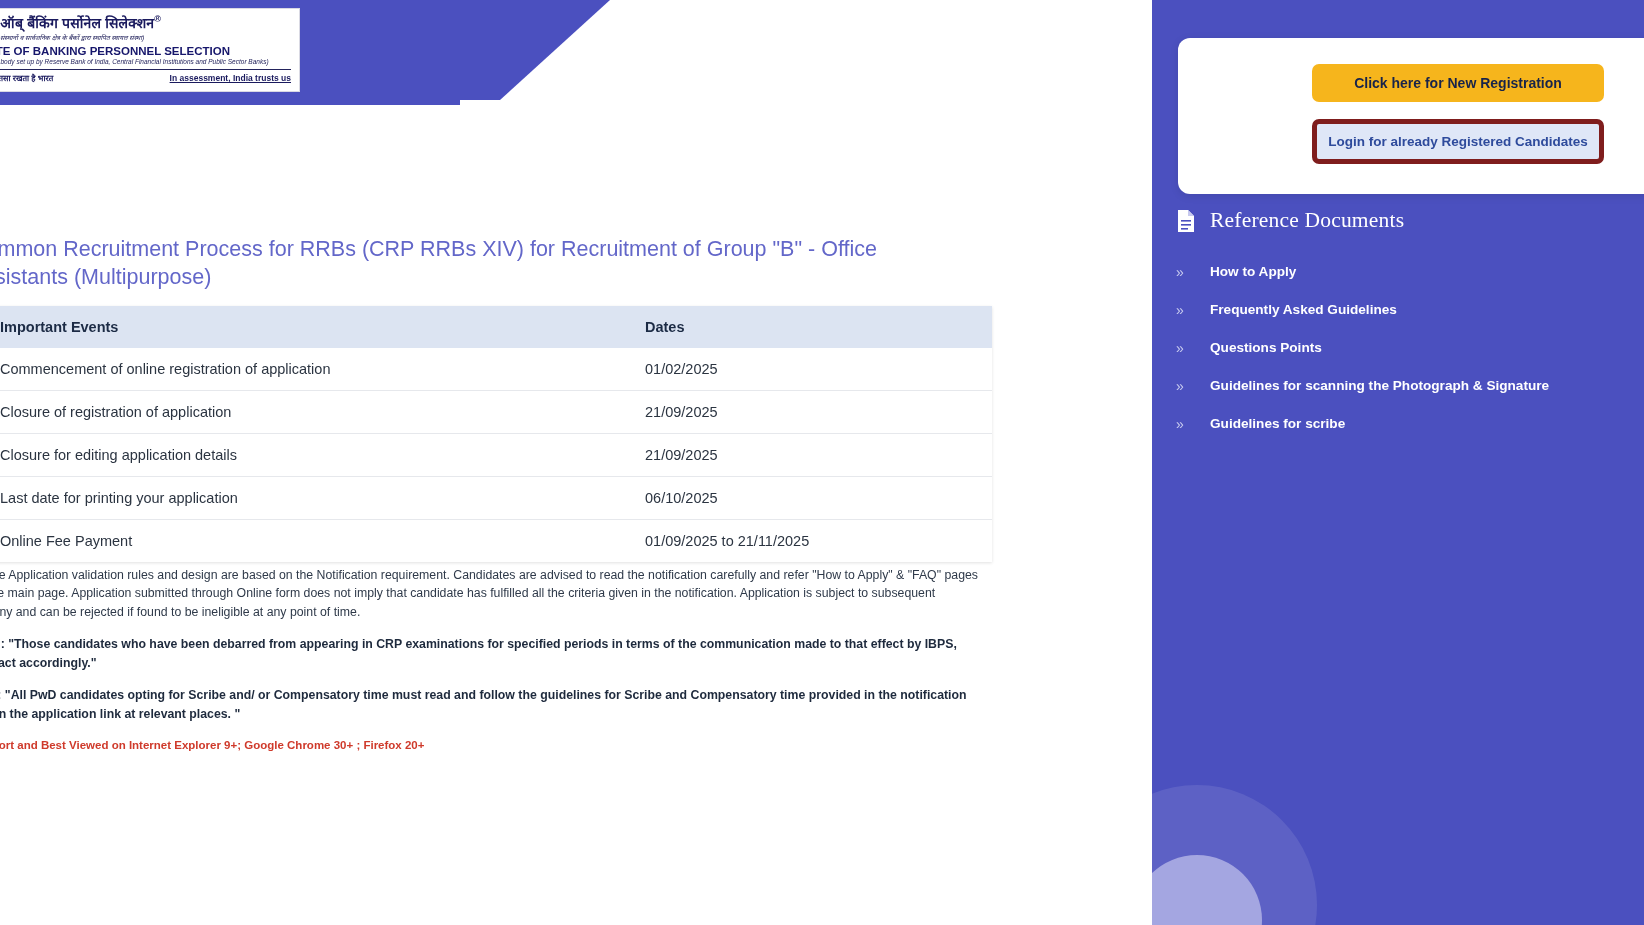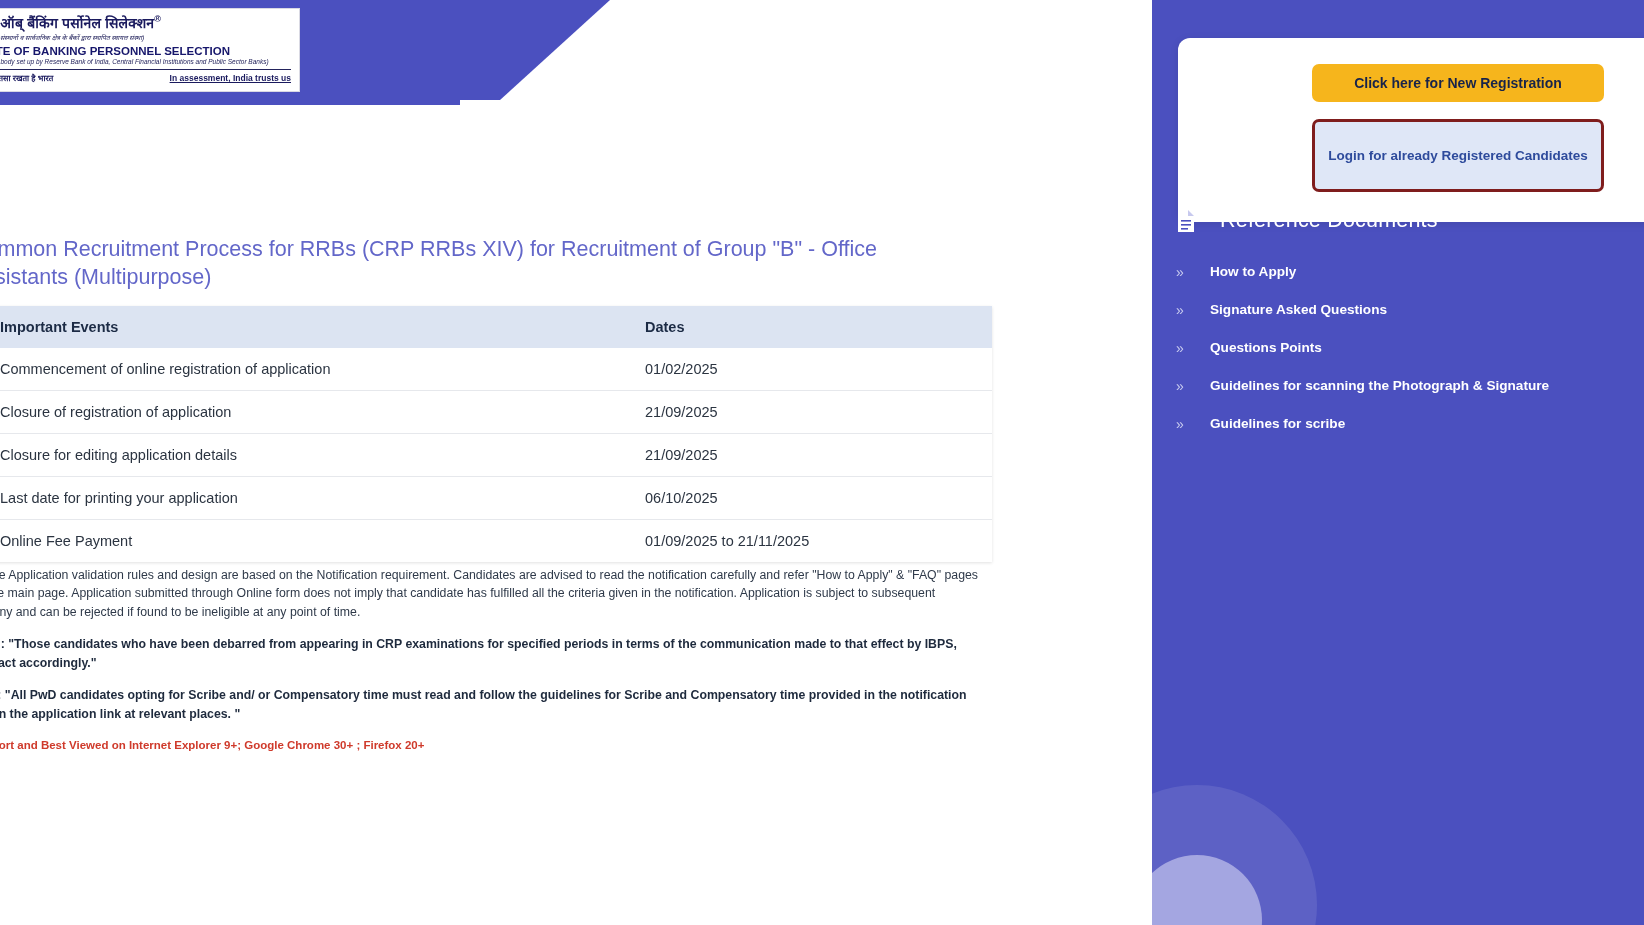--- a/index.html
+++ b/index.html
@@ -228,35 +228,36 @@
     font-family: "Liberation Sans", sans-serif;
   }
   .btn-login {
     display: block;
     width: 292px;
     margin: 17px 0 0 104px;
     background: #dfe7f7;
     color: #2e4b9c;
     font-size: 13.5px;
     font-weight: 700;
-    border: 3px solid #7f1d1d;
+    border: 5px solid #7f1d1d;
     border-radius: 7px;
-    padding: 26px 0;
+    padding: 10px 0;
     text-align: center;
     cursor: pointer;
     font-family: "Liberation Sans", sans-serif;
   }
 
   .ref-head {
     position: absolute;
     left: 24px;
     top: 208px;
     display: flex;
     align-items: center;
-    gap: 24px;
+    gap: 14px;
+    font-family: Liberation Serif, serif;
   }
   .ref-head .doc-icon {
     width: 20px; height: 24px;
     display: inline-block;
   }
   .ref-head-title {
     color: #ffffff;
     font-size: 21.5px;
     font-weight: 400;
     letter-spacing: .2px;
@@ -378,21 +379,21 @@
       <span class="ref-head-title">Reference Documents</span>
     </div>
 
     <ul class="ref-list">
       <li>
         <span class="chev">»</span>
         <span class="lbl">How to Apply</span>
       </li>
       <li>
         <span class="chev">»</span>
-        <span class="lbl">Signature Asked Questions</span>
+        <span class="lbl">Frequently Asked Guidelines</span>
       </li>
       <li>
         <span class="chev">»</span>
         <span class="lbl">Questions Points</span>
       </li>
       <li>
         <span class="chev">»</span>
         <span class="lbl">Guidelines for scanning the Photograph &amp; Signature</span>
       </li>
       <li>

